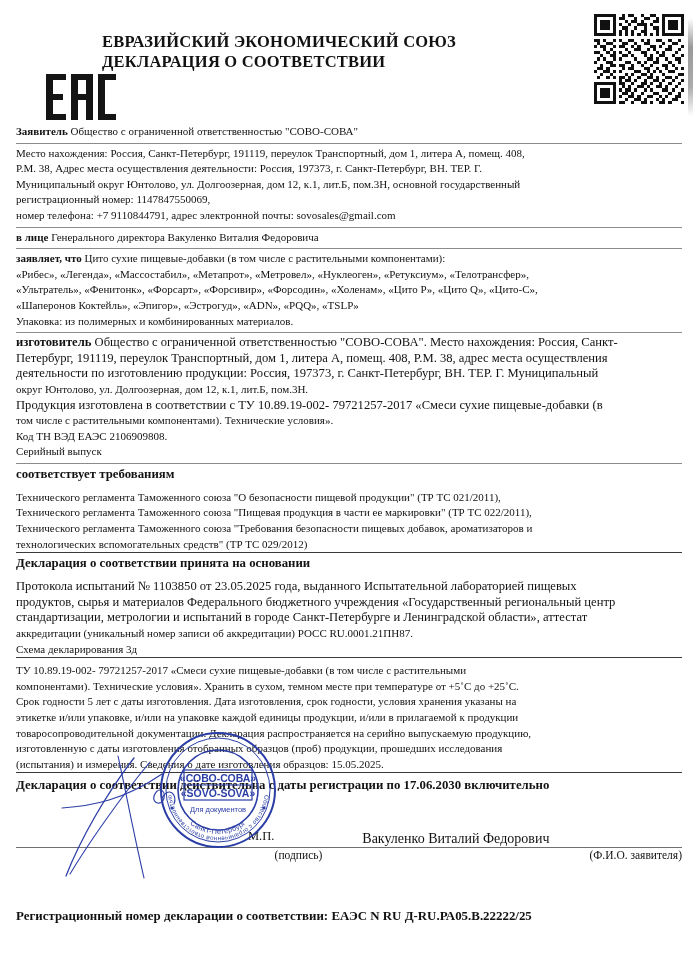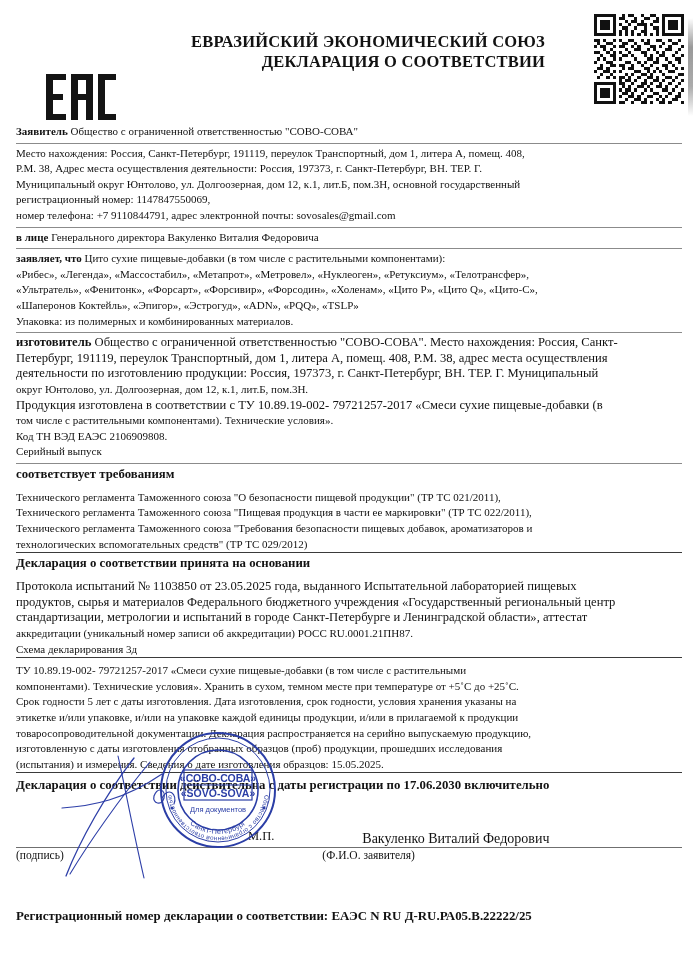--- a/index.html
+++ b/index.html
@@ -23,24 +23,24 @@
     padding: 0;
   }
 
   
   .header {
     position: relative;
     height: 122px;
   }
   .title-block {
     position: absolute;
-    left: 75px;
+    left: 102px;
     top: 32px;
     width: 470px;
-    text-align: right;
+    text-align: left;
   }
   .title-line {
     font-weight: bold;
     font-size: 16.5px;
     letter-spacing: 0.2px;
     line-height: 20px;
     white-space: nowrap;
   }
   .eac-mark {
     position: absolute;
@@ -124,21 +124,21 @@
   }
   .sig-left { width: 46%; border-top: 1px solid #6f6f6f; }
   .sig-right { width: 54%; border-top: 1px solid #6f6f6f; }
   .sign-labels {
     position: absolute;
     left: 0; right: 0;
     top: 48px;
     display: flex;
     font-size: 11.5px;
   }
-  .sign-labels > div { text-align: left; }
+  .sign-labels > div { text-align: right; }
   .lbl-left { width: 46%; }
   .lbl-right { width: 54%; }
   .mp {
     position: absolute;
     left: 232px;
     top: 28px;
     font-size: 12.5px;
   }
   .fio {
     position: absolute;

